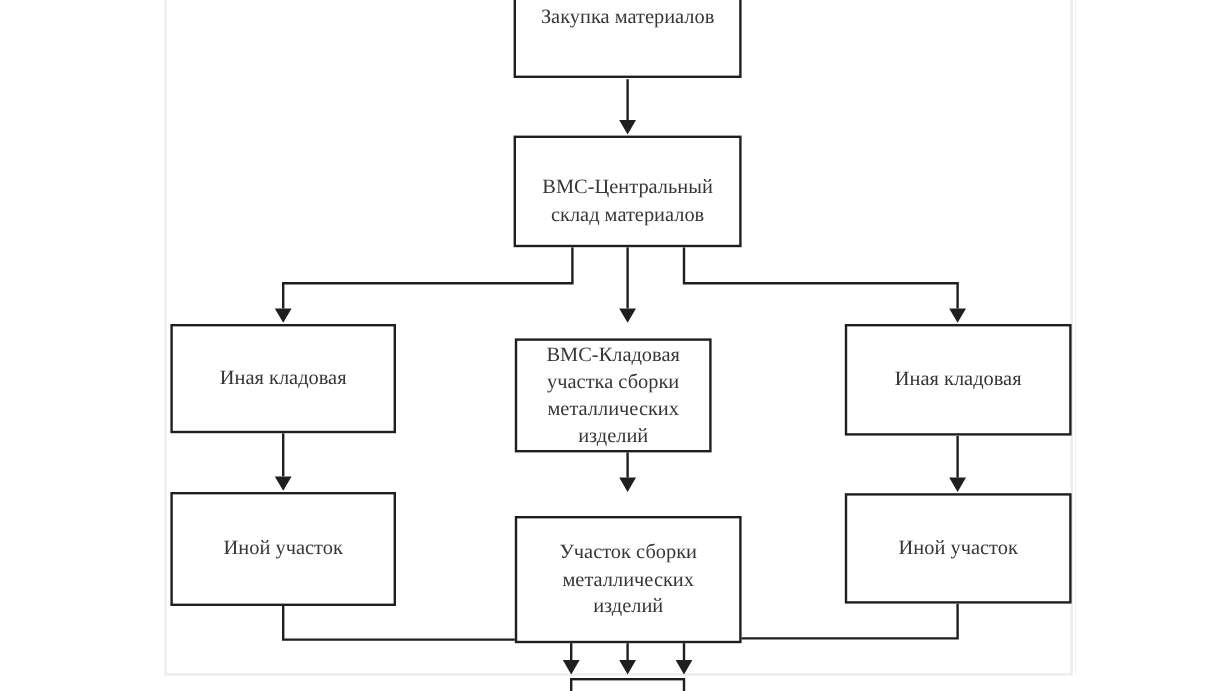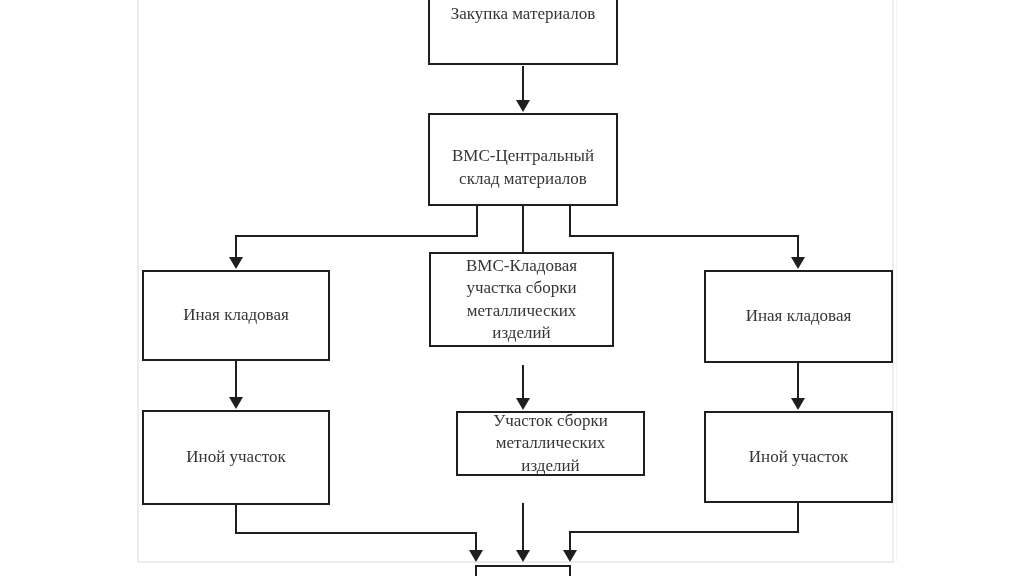--- a/index.html
+++ b/index.html
@@ -55,24 +55,24 @@
     font-size: 17px;
     line-height: 22.5px;
   }
   .node .node-label { display: inline-block; }
   .w170 .node-label { max-width: 170px; margin-top: 16px; }
   .w132 .node-label { max-width: 132px; }
 
   .node-purchase          { left: 428px; top: -36px; width: 190px; height: 101px; }
   .node-central           { left: 428px; top: 113px; width: 190px; height:  93px; }
   .node-storeroom-left    { left: 142px; top: 270px; width: 188px; height:  91px; }
-  .node-storeroom-center  { left: 429px; top: 252px; width: 185px; height:  95px; }
+  .node-storeroom-center  { left: 429px; top: 282px; width: 164px; height:  95px; }
   .node-storeroom-right   { left: 704px; top: 270px; width: 189px; height:  93px; }
   .node-section-left      { left: 142px; top: 410px; width: 188px; height:  95px; }
-  .node-section-center    { left: 429px; top: 411px; width: 189px; height:  65px; margin-left: 27px; }
+  .node-section-center    { left: 429px; top: 430px; width: 189px; height:  106px; }
   .node-section-right     { left: 704px; top: 411px; width: 189px; height:  92px; }
   .node-bottom-cut        { left: 475px; top: 565px; width:  96px; height:  30px; }
 </style>
 </head>
 <body>
 
 <div class="canvas">
 
   <div class="page-edge left"></div>
   <div class="page-edge right"></div>

